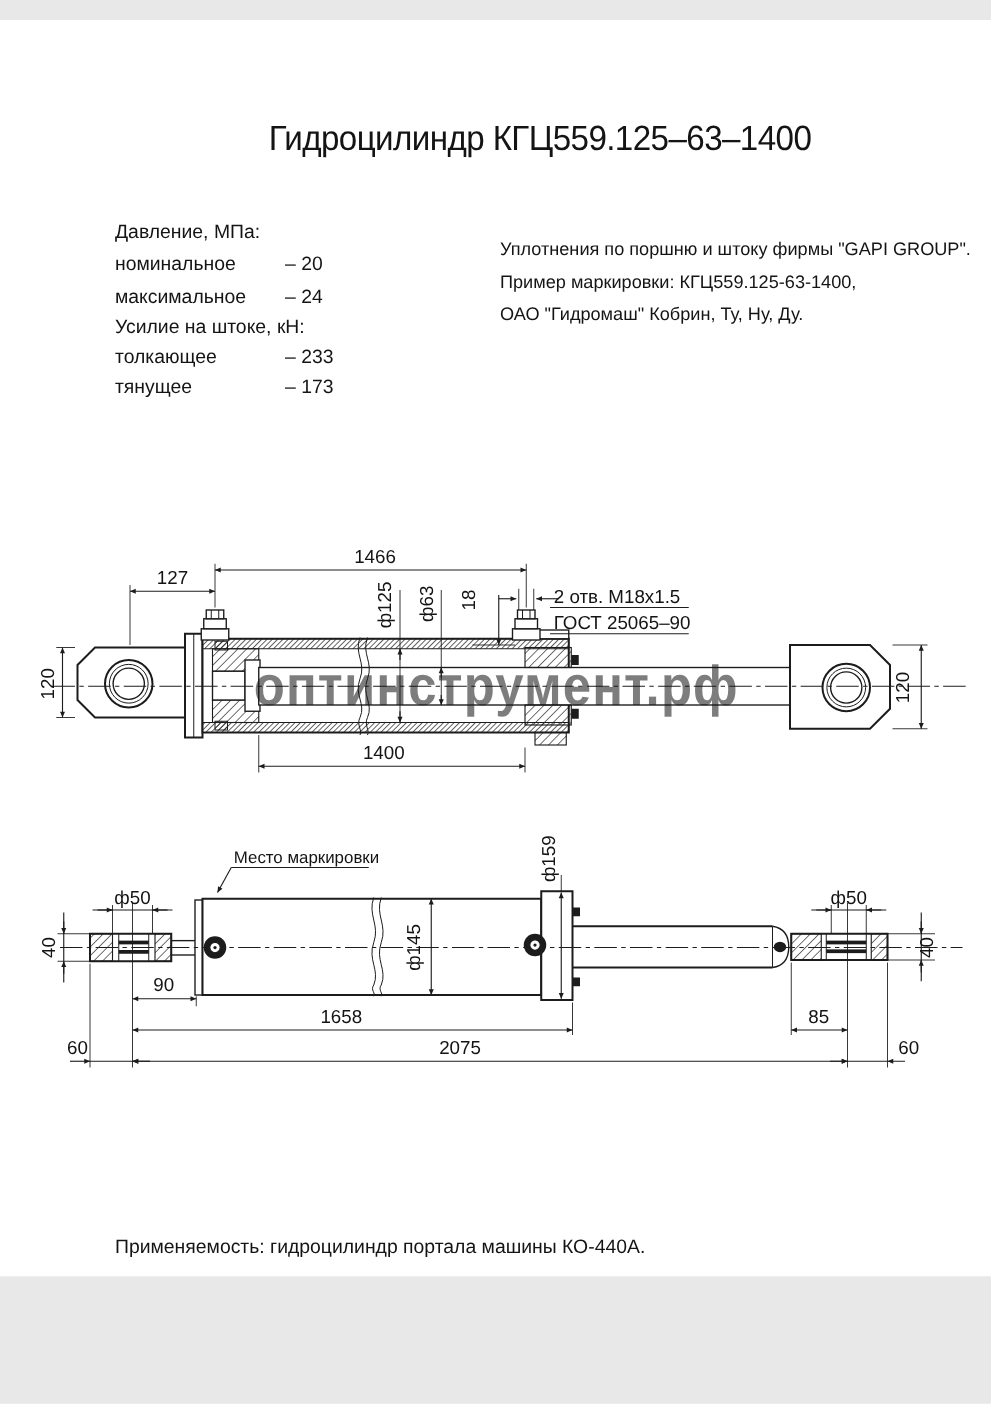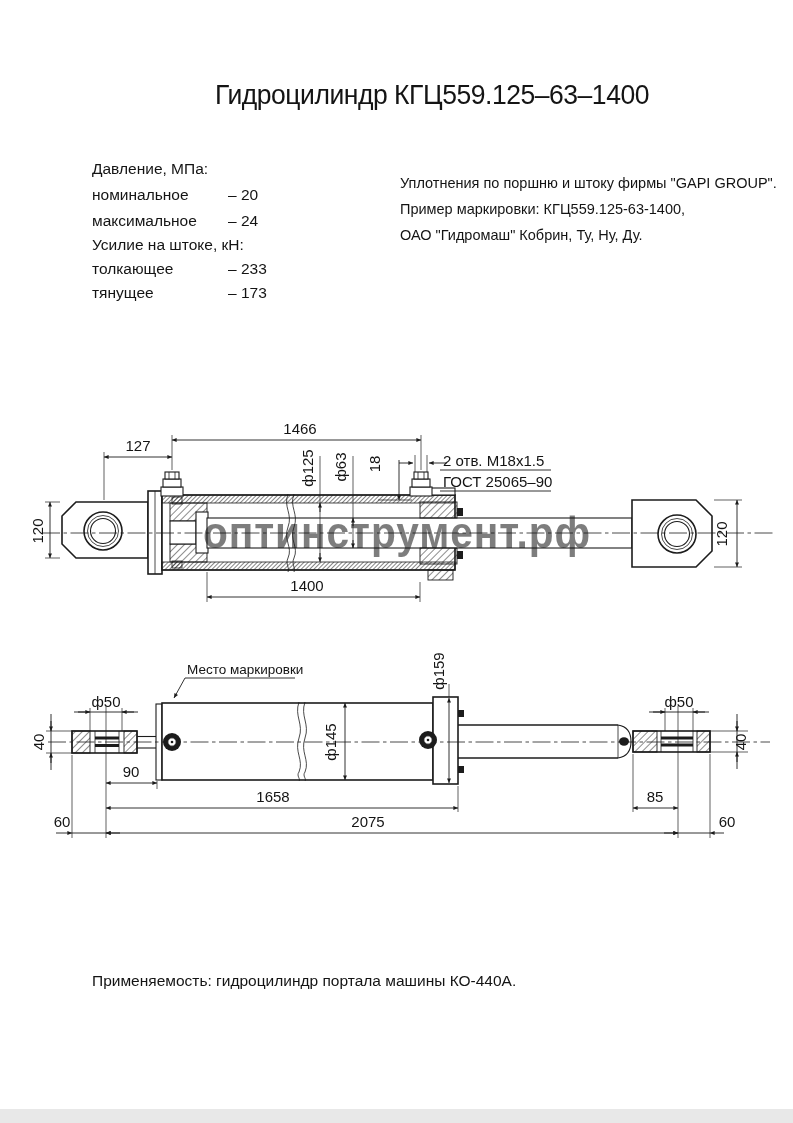--- a/index.html
+++ b/index.html
@@ -1,16 +1,16 @@
 <!DOCTYPE html>
 <html><head>
 <meta charset="utf-8">
 <style>
   html,body{margin:0;padding:0;background:#e8e8e8;}
-  #page{width:793px;height:1109px;background:#ffffff;margin:0 auto;position:relative;
+  #page{width:793px;height:989px;background:#ffffff;margin:16px auto;position:relative;
         font-family:"Liberation Sans",sans-serif;}
   svg{display:block;}
   
   .s16{stroke:#1c1c1c;stroke-width:1.6;fill:none}
   .s12{stroke:#1c1c1c;stroke-width:1.1;fill:none}
   .s08{stroke:#1c1c1c;stroke-width:0.8;fill:none}
   .wf{fill:#ffffff}
   .bf{fill:#1c1c1c;stroke:none}
   .cl{stroke:#1c1c1c;stroke-width:0.8;fill:none;stroke-dasharray:18 3.5 3.5 3.5}
   .dl{stroke:#1c1c1c;stroke-width:0.9;fill:none}

